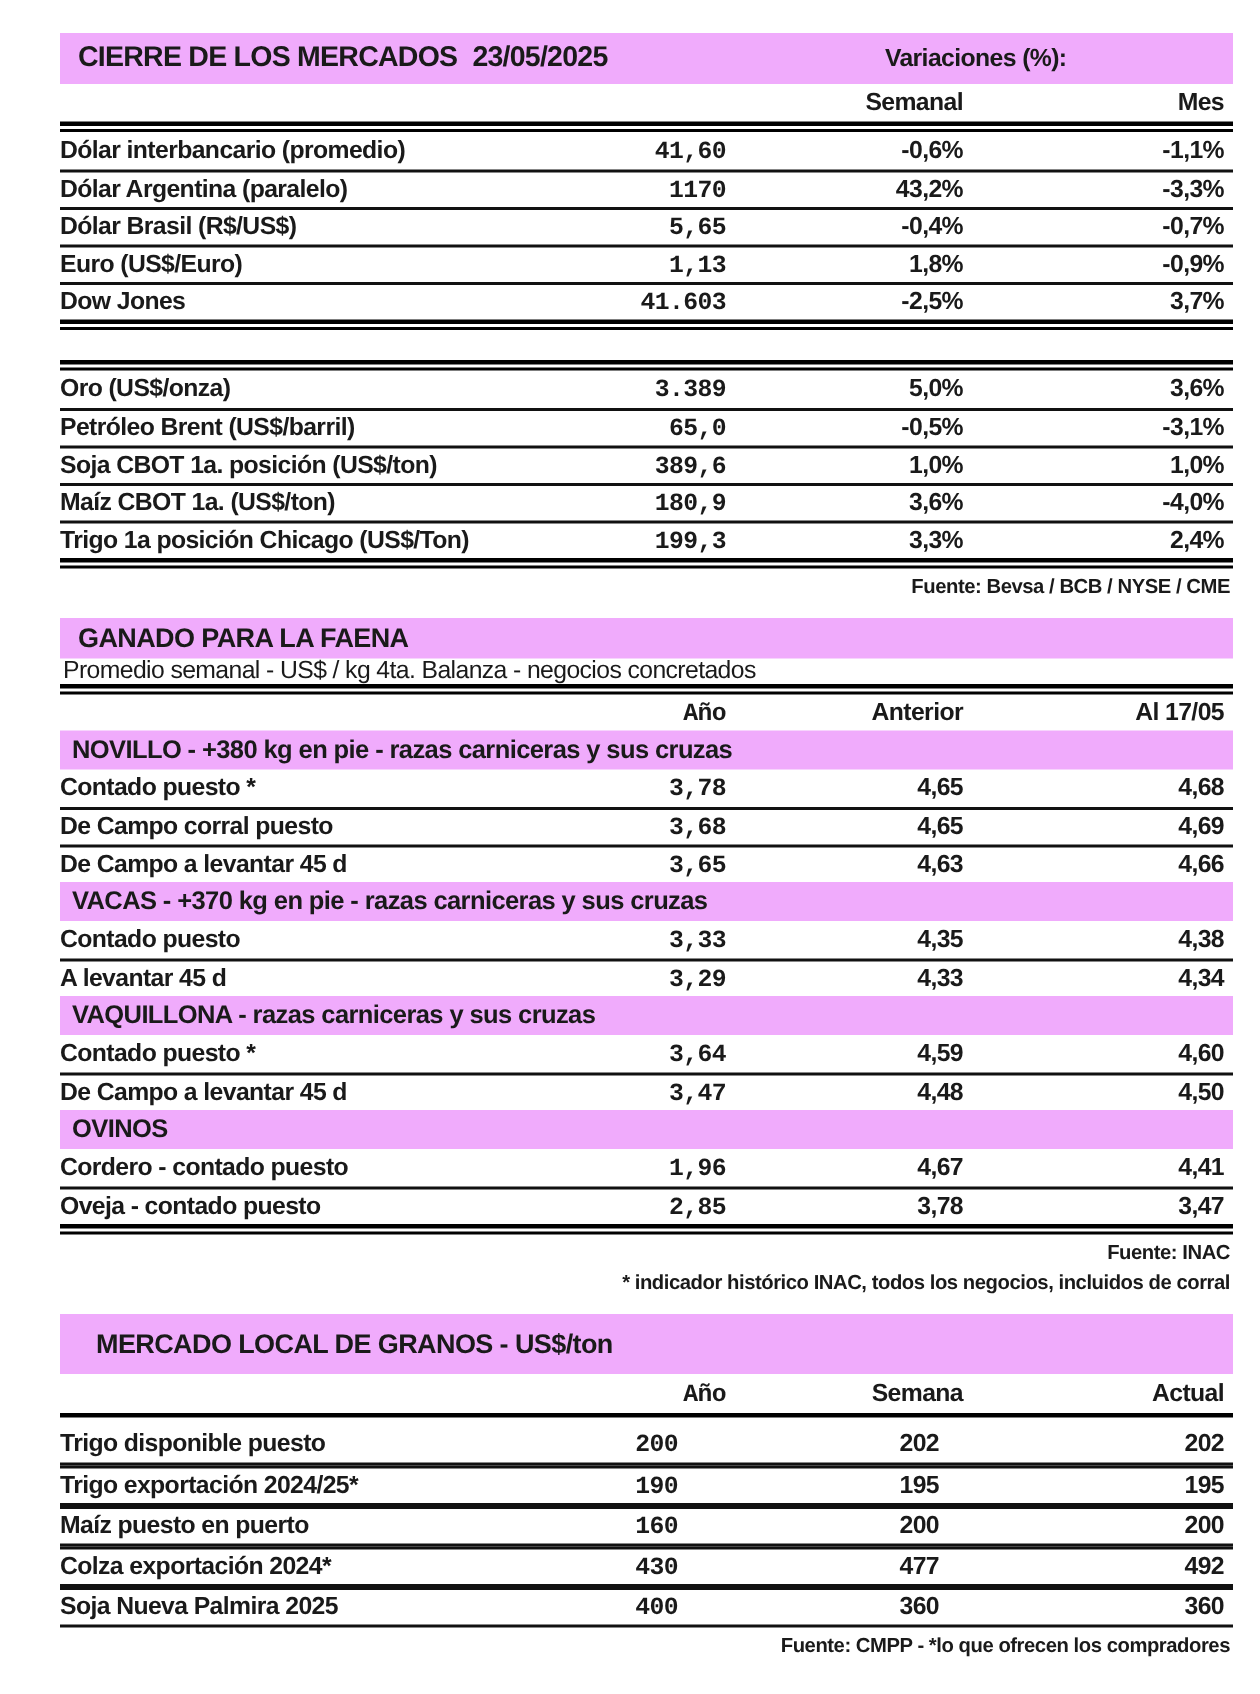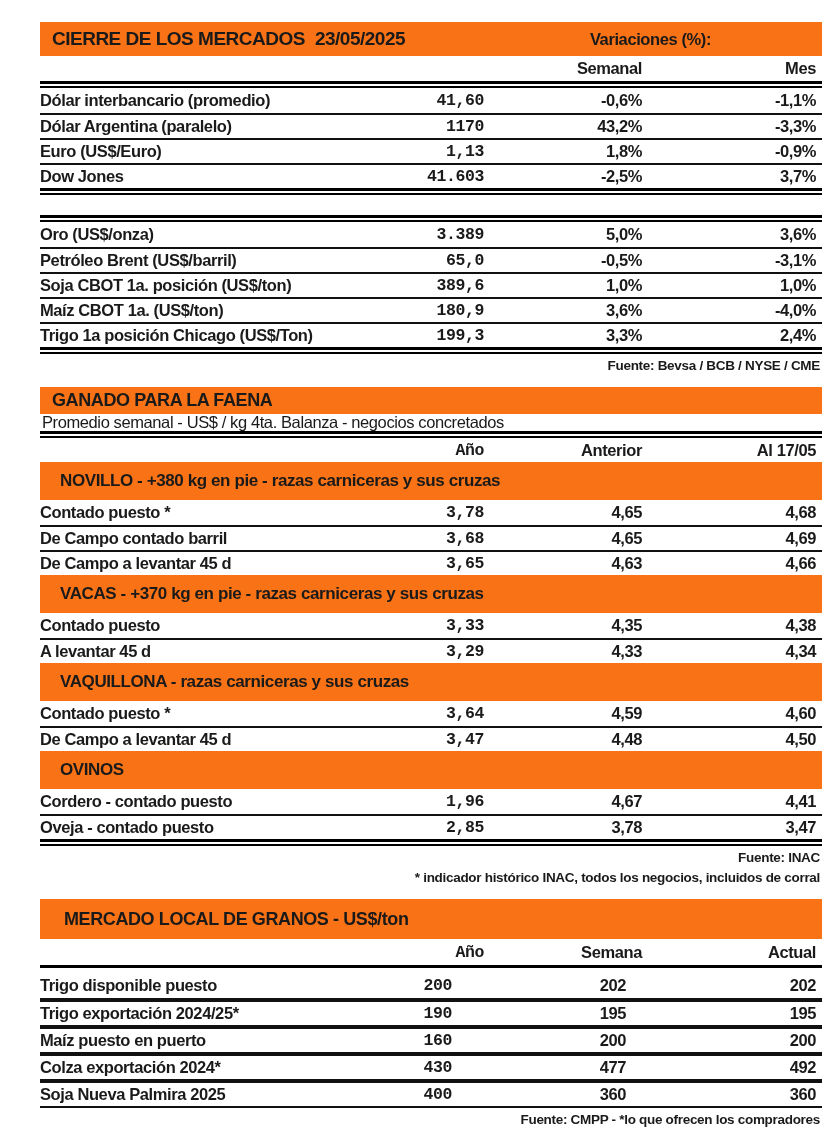--- a/index.html
+++ b/index.html
@@ -4,21 +4,21 @@
 <style>
   * { box-sizing: border-box; margin: 0; padding: 0; }
   html, body { background: #ffffff; }
   body {
     width: 840px; height: 1129px; position: relative;
     font-family: "Liberation Sans", sans-serif;
     color: #1a1a1a; overflow: hidden;
   }
   .sheet { position: absolute; left: 40px; top: 22px; width: 782px; }
 
-  .band { background: #f97316; display: flex; align-items: center; }
+  .band { background: #f0abfc; display: flex; align-items: center; }
 
   
   .trow { display: flex; align-items: center; height: 25px; font-size: 16.5px; font-weight: 700; letter-spacing: -0.4px; }
   .lbl { flex: 1 1 auto; white-space: nowrap; overflow: hidden; }
   .c2 { width: 100px; text-align: right; white-space: nowrap; font-family: Liberation Mono, monospace; }
   .c3 { width: 158px; text-align: right; white-space: nowrap; }
   .c4 { width: 180px; padding-right: 6px; text-align: right; white-space: nowrap; }
 
   .rows .trow + .trow { border-top: 2px solid #111; }
 
@@ -34,21 +34,21 @@
   .t1-spacer { height: 20px; }
 
   .fuente { text-align: right; font-size: 13.5px; font-weight: 700; letter-spacing: -0.3px; padding: 4px 2px 2px 0; }
 
   
   .g-section { margin-top: 12px; }
   .g-band { height: 27px; padding-left: 12px; }
   .g-title { font-size: 18px; font-weight: 700; letter-spacing: -0.4px; }
   .g-sub { height: 17px; display: flex; align-items: center; font-size: 16.5px; font-weight: 400; letter-spacing: -0.4px; padding-left: 2px; }
   .g-heads { height: 24px; }
-  .sec-band { height: 38px; padding-left: 20px; }
+  .sec-band { height: 26px; padding-left: 8px; }
   .sec-title { font-size: 17px; font-weight: 700; letter-spacing: -0.4px; white-space: nowrap; }
   .note { text-align: right; font-size: 13.5px; font-weight: 700; letter-spacing: -0.3px; padding: 3px 2px 0 0; }
 
   
   .gr-section { margin-top: 14px; }
   .gr-band { height: 40px; padding-left: 24px; }
   .gr-heads { height: 26px; }
   .gr-rows { padding-top: 5px; }
   .gr-rows .trow { border-bottom: 2px solid #111; border-top: none; height: 27px; gap: 16px; }
 </style>
@@ -79,20 +79,26 @@
           <span class="c4">-1,1%</span>
         </div>
 
         <div class="trow">
           <span class="lbl">Dólar Argentina (paralelo)</span>
           <span class="c2">1170</span>
           <span class="c3">43,2%</span>
           <span class="c4">-3,3%</span>
         </div>
 
+        <div class="trow">
+          <span class="lbl">Dólar Brasil (R$/US$)</span>
+          <span class="c2">5,65</span>
+          <span class="c3">-0,4%</span>
+          <span class="c4">-0,7%</span>
+        </div>
 
         <div class="trow">
           <span class="lbl">Euro (US$/Euro)</span>
           <span class="c2">1,13</span>
           <span class="c3">1,8%</span>
           <span class="c4">-0,9%</span>
         </div>
 
         <div class="trow">
           <span class="lbl">Dow Jones</span>
@@ -166,21 +172,21 @@
           <div class="rows">
 
               <div class="trow">
                 <span class="lbl">Contado puesto *</span>
                 <span class="c2">3,78</span>
                 <span class="c3">4,65</span>
                 <span class="c4">4,68</span>
               </div>
 
               <div class="trow">
-                <span class="lbl">De Campo contado barril</span>
+                <span class="lbl">De Campo corral puesto</span>
                 <span class="c2">3,68</span>
                 <span class="c3">4,65</span>
                 <span class="c4">4,69</span>
               </div>
 
               <div class="trow">
                 <span class="lbl">De Campo a levantar 45 d</span>
                 <span class="c2">3,65</span>
                 <span class="c3">4,63</span>
                 <span class="c4">4,66</span>

